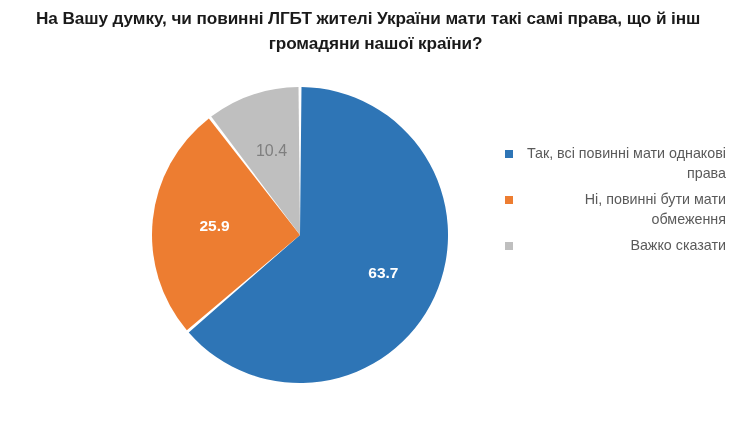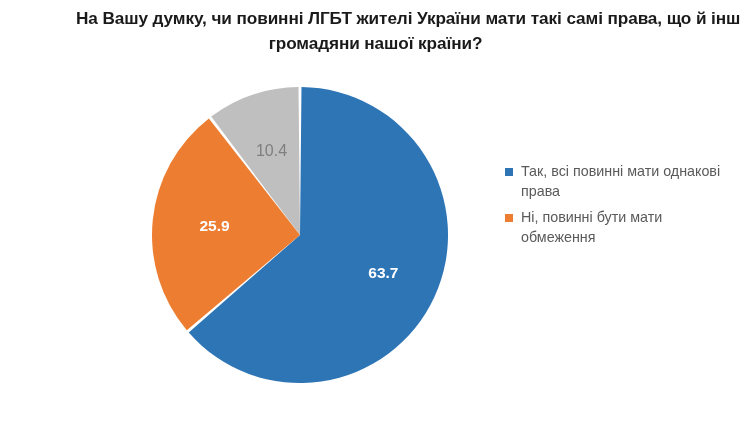--- a/index.html
+++ b/index.html
@@ -34,21 +34,21 @@
     line-height: 25px;
     letter-spacing: -0.1px;
     white-space: nowrap;
     overflow: hidden;
   }
   #chart-title .title-line {
     display: block;
   }
   #chart-title .title-line-1 {
     
-    margin-left: 76px;
+    margin-left: 36px;
     text-align: left;
   }
   #chart-title .title-line-2 {
     text-align: center;
     margin-left: 1px;
   }
 
   
   #pie-area {
     position: absolute;
@@ -66,22 +66,23 @@
     font-size: 15.5px;
     font-weight: bold;
   }
   .slice-label-light { fill: #ffffff; }
   .slice-label-dark  { fill: #7f7f7f; font-weight: normal; font-size: 16px; }
 
   
   #legend {
     position: absolute;
     left: 503px;
-    top: 162px;
+    top: 144px;
     width: 240px;
+    text-align: right;
   }
   .legend-item {
     position: relative;
     padding-left: 18px;
     margin-bottom: 7px;
     font-size: 14.3px;
     line-height: 19.5px;
     color: #5a5a5a;
   }
   .legend-swatch {
@@ -126,16 +127,20 @@
     <div class="legend-item">
       <span class="legend-swatch" style="background: rgb(46, 117, 182);"></span>
       <span class="legend-label">Так, всі повинні мати однакові права</span>
     </div>
 
     <div class="legend-item">
       <span class="legend-swatch" style="background: rgb(237, 125, 49);"></span>
       <span class="legend-label">Ні, повинні бути мати обмеження</span>
     </div>
 
+    <div class="legend-item">
+      <span class="legend-swatch" style="background: rgb(191, 191, 191);"></span>
+      <span class="legend-label">Важко сказати</span>
+    </div>
 
   </div>
 
 </div>
 
 </body></html>

